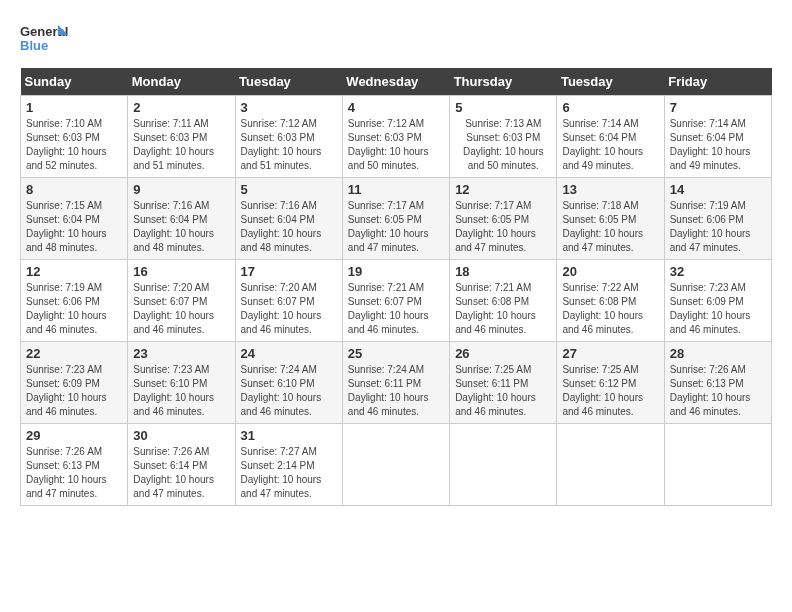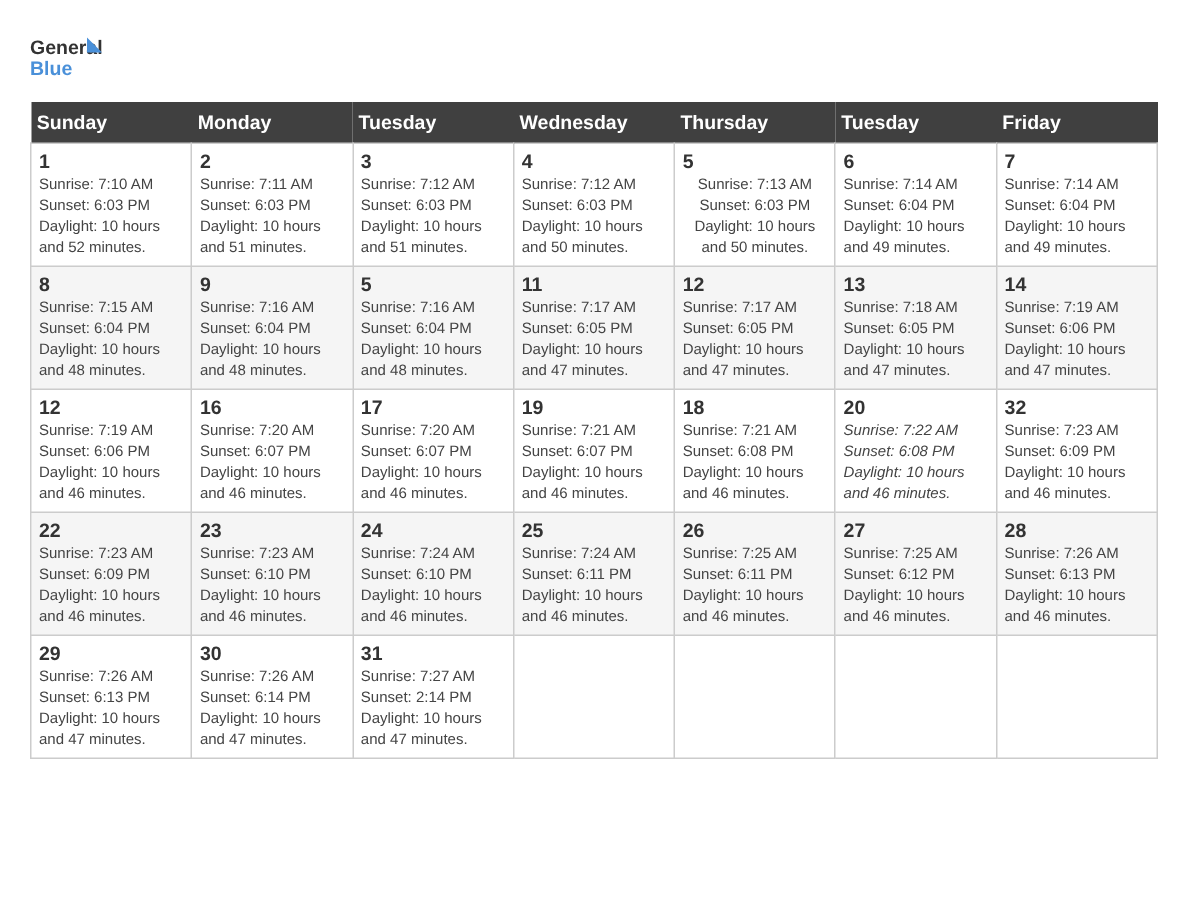--- a/index.html
+++ b/index.html
@@ -241,21 +241,21 @@
         </td>
         <td>
           <span class="day-num">18</span>
           <div class="day-info" style="white-space: pre-line;">Sunrise: 7:21 AM
 Sunset: 6:08 PM
 Daylight: 10 hours
 and 46 minutes.</div>
         </td>
         <td>
           <span class="day-num">20</span>
-          <div class="day-info" style="white-space: pre-line; font-style: italic;">Sunrise: 7:22 AM
+          <div class="day-info" style="white-space: pre-line;">Sunrise: 7:22 AM
 Sunset: 6:08 PM
 Daylight: 10 hours
 and 46 minutes.</div>
         </td>
         <td>
           <span class="day-num">32</span>
           <div class="day-info" style="white-space: pre-line;">Sunrise: 7:23 AM
 Sunset: 6:09 PM
 Daylight: 10 hours
 and 46 minutes.</div>

